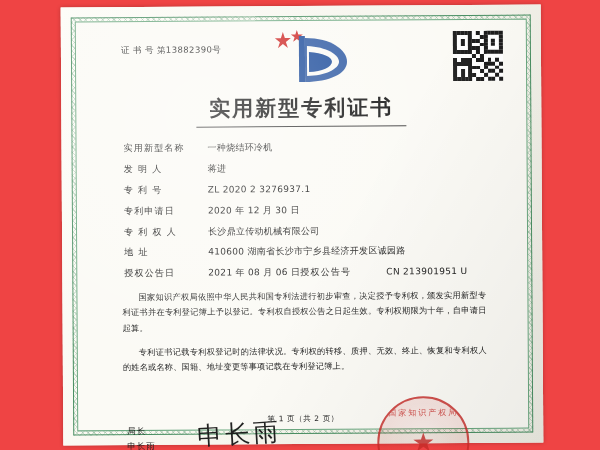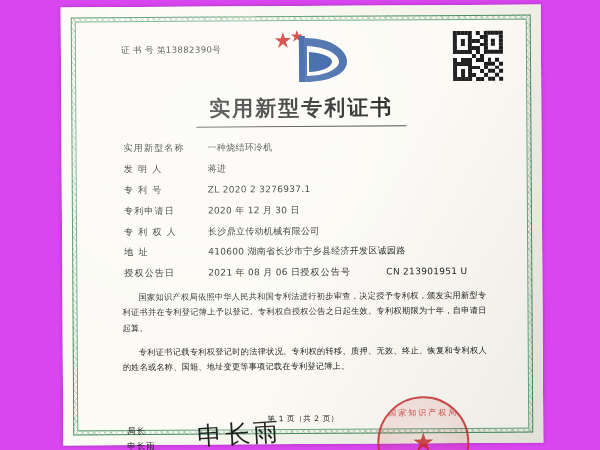--- a/index.html
+++ b/index.html
@@ -12,21 +12,21 @@
     height: 450px;
     font-family: "DejaVu Sans", sans-serif;
     overflow: hidden;
   }
 
   
   .photo {
     position: relative;
     width: 600px;
     height: 450px;
-    background: #d946ef;
+    background: #ef4444;
     overflow: hidden;
   }
 
   
   .sheet {
     position: absolute;
     left: 62px;
     top: 6px;
     width: 480px;
     height: 438px;

